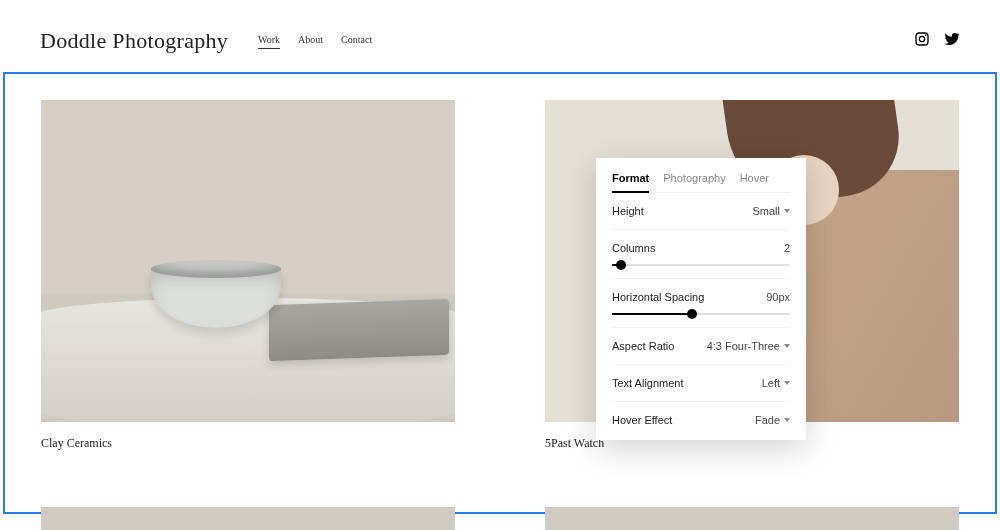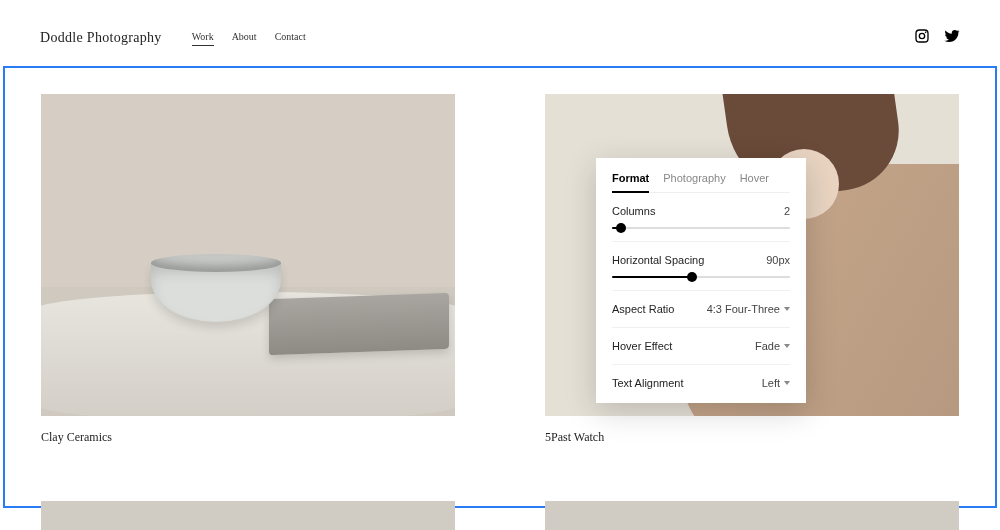--- a/index.html
+++ b/index.html
@@ -1,18 +1,18 @@
 <!DOCTYPE html>
 <html><head>
 <meta charset="utf-8">
 <style>
 * { margin: 0; padding: 0; box-sizing: border-box; }
 body { font-family: -apple-system, BlinkMacSystemFont, "Segoe UI", Helvetica, Arial, sans-serif; background: #fff; width: 1000px; height: 530px; overflow: hidden; }
 .header { display: flex; align-items: center; padding: 28px 40px 18px 40px; }
-.site-title { font-family: Georgia, 'Times New Roman', serif; font-size: 14px; font-weight: 400; color: #222; letter-spacing: .3px; }
+.site-title { font-family: Georgia, 'Times New Roman', serif; font-size: 22px; font-weight: 400; color: #222; letter-spacing: .3px; }
 .nav { display: flex; gap: 18px; margin-left: 30px; }
 .nav a { font-family: Georgia, serif; font-size: 10px; color: #333; text-decoration: none; padding-bottom: 3px; }
 .nav a.active { border-bottom: 1px solid #333; }
 .social { margin-left: auto; display: flex; gap: 14px; align-items: center; }
 .social svg { width: 16px; height: 16px; fill: #000; }
 .selection-frame { border: 2px solid #2a7bf6; margin: 0 3px; padding: 26px 36px 80px 36px; position: relative; height: 442px; }
 .grid { display: flex; gap: 90px; }
 .card { flex: 1; }
 .thumb { width: 100%; height: 322px; background: #d3cec6; position: relative; overflow: hidden; }
 .caption { font-family: Georgia, serif; font-size: 12px; color: #222; margin-top: 14px; }
@@ -103,20 +103,29 @@
   </div>
 </div>
 
 <div class="panel">
   <div class="panel-tabs">
     <span class="active">Format</span>
     <span>Photography</span>
     <span>Hover</span>
   </div>
 
+  <div class="setting">
+    <div class="setting-row">
+      <span class="setting-label">Height</span>
+      <span class="setting-value">
+          <span>Small</span>
+          <i class="chevron"></i>
+        </span>
+    </div>
+  </div>
 
   <div class="setting">
     <div class="setting-row">
       <span class="setting-label">Columns</span>
       <span class="setting-value">2</span>
     </div>
     <div class="slider-track">
       <div class="slider-fill" style="width:5%"></div>
       <div class="slider-thumb" style="left:5%"></div>
     </div>
@@ -139,30 +148,30 @@
       <span class="setting-label">Aspect Ratio</span>
       <span class="setting-value">
           <span>4:3 Four-Three</span>
           <i class="chevron"></i>
         </span>
     </div>
   </div>
 
   <div class="setting">
     <div class="setting-row">
+      <span class="setting-label">Text Alignment</span>
+      <span class="setting-value">
+          <span>Left</span>
+          <i class="chevron"></i>
+        </span>
+    </div>
+  </div>
+
+  <div class="setting">
+    <div class="setting-row">
       <span class="setting-label">Hover Effect</span>
       <span class="setting-value">
           <span>Fade</span>
           <i class="chevron"></i>
         </span>
     </div>
   </div>
-
-  <div class="setting">
-    <div class="setting-row">
-      <span class="setting-label">Text Alignment</span>
-      <span class="setting-value">
-          <span>Left</span>
-          <i class="chevron"></i>
-        </span>
-    </div>
-  </div>
 </div>
 
 </body></html>

